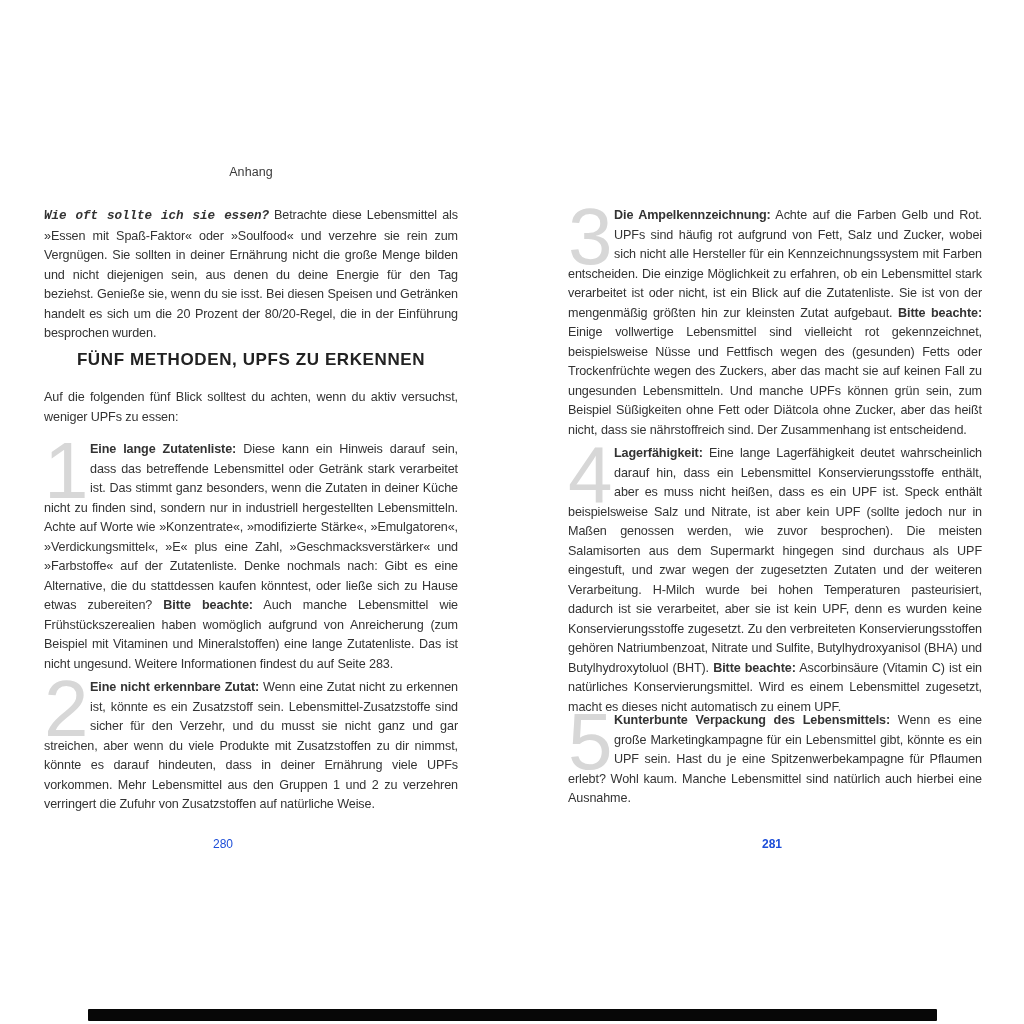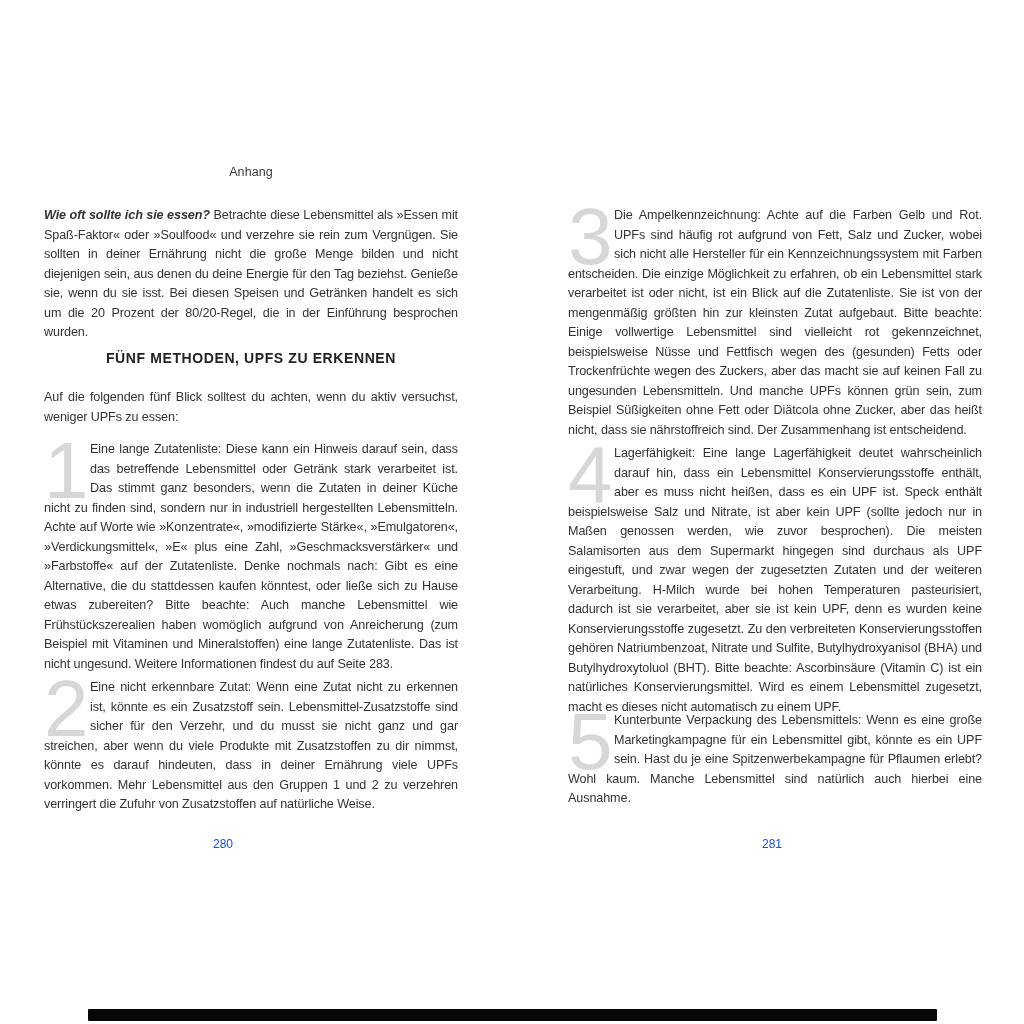--- a/index.html
+++ b/index.html
@@ -28,29 +28,29 @@
 
   .body-text {
     position: absolute;
     margin: 0; width: 100%;
     font-size: 12.6px;
     line-height: 19.5px;
     letter-spacing: -0.1px;
     text-align: justify;
     color: #333333;
   }
-  .body-text .b  { font-weight: normal; }
-  .body-text .bi { font-weight: bold; font-style: italic; }
+  .body-text .b  { font-weight: bold; }
+  .body-text .bi { font-weight: bold; font-style: italic; font-family: Liberation Mono, monospace; }
 
   .intro { top: 206px; }
 
   .section-heading {
     position: absolute; top: 350px; left: 0; right: 0;
     text-align: center;
-    font-size: 14px; font-weight: bold;
+    font-size: 17px; font-weight: bold;
     letter-spacing: 0.6px;
     color: #222222;
   }
   .section-intro { top: 388px; }
 
   .item { }
   .item-1 { top: 440px; }
   .item-2 { top: 678px; }
   .item-3 { top: 206px; }
   .item-4 { top: 444px; }
@@ -63,21 +63,21 @@
     color: #d7d7d7;
     letter-spacing: -2px;
   }
 
   .page-number {
     position: absolute; top: 837px;
     font-size: 12px; color: #1d4ed8;
     text-align: center;
   }
   .page.left  .page-number { left: 0; right: 56px; }
-  .page.right .page-number { left: 0; right: 6px; }
+  .page.right .page-number { left: 0; right: 6px; font-weight: bold; }
 
   .bottom-bar {
     position: absolute;
     left: 88px; top: 1009px;
     width: 849px; height: 12px;
     background: #070707;
     border-radius: 1px;
   }
 </style>
 </head>

